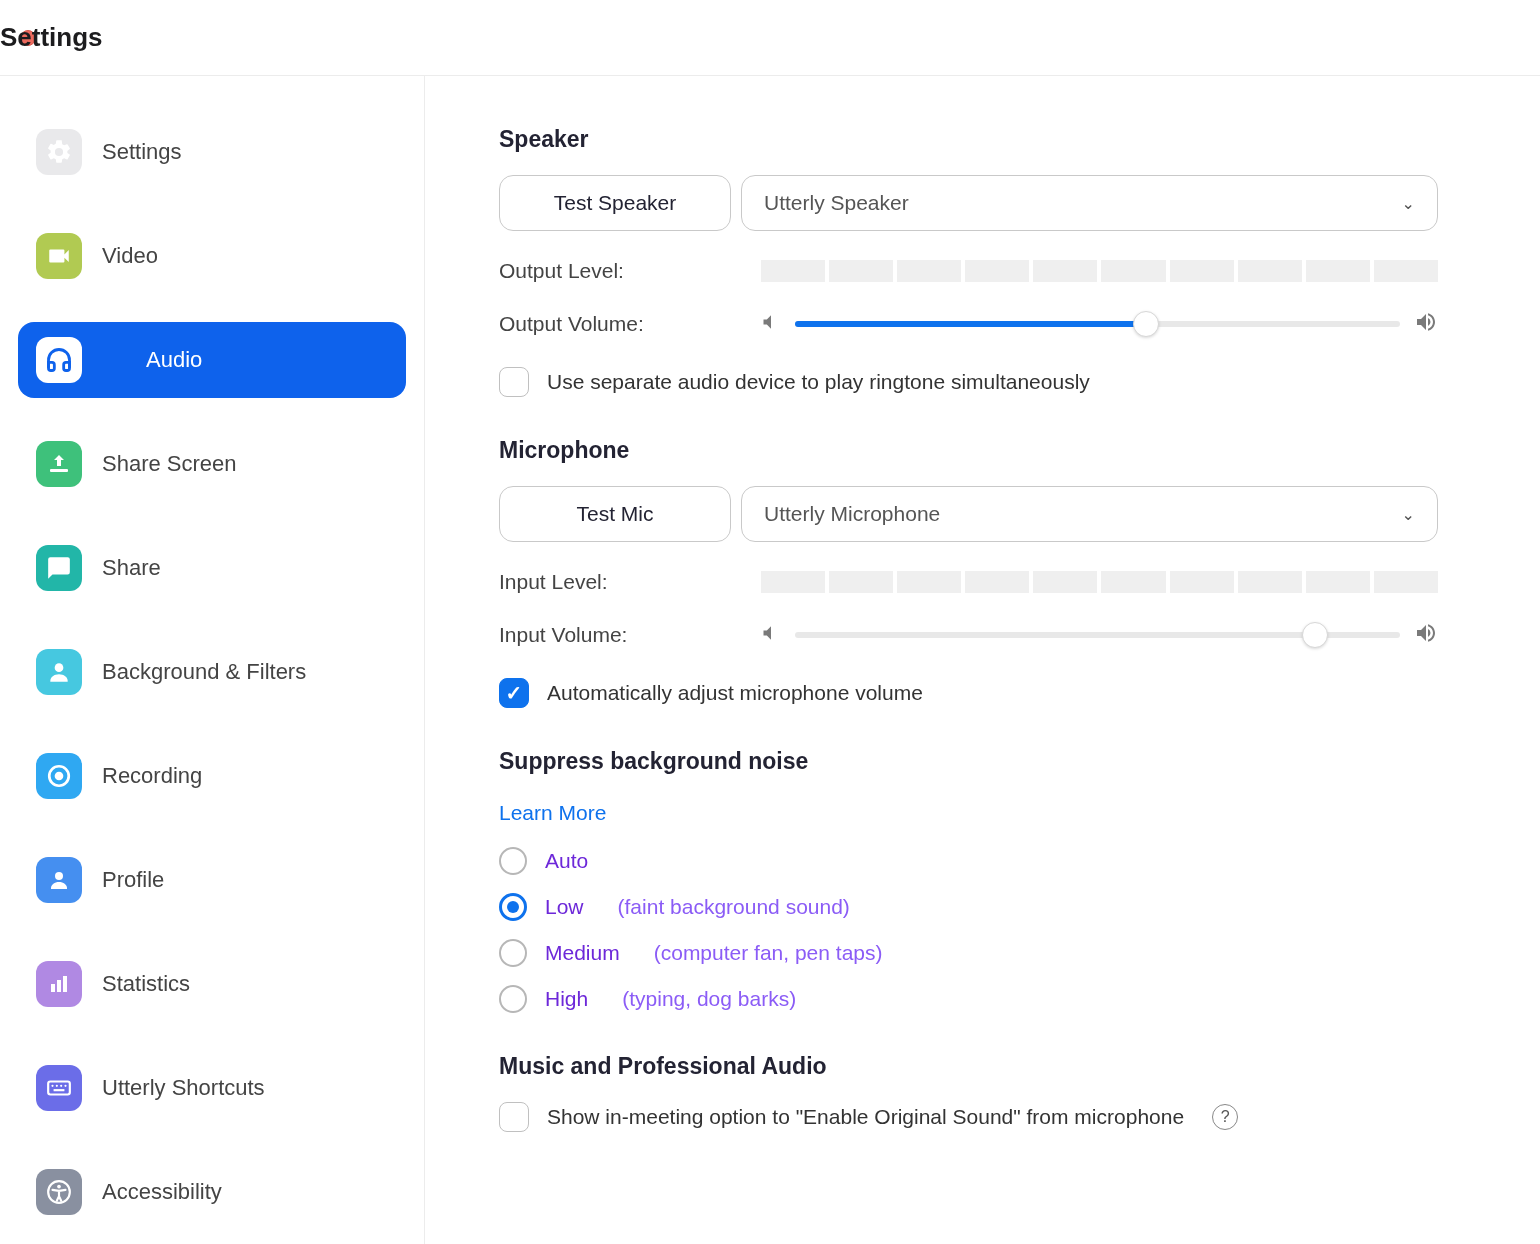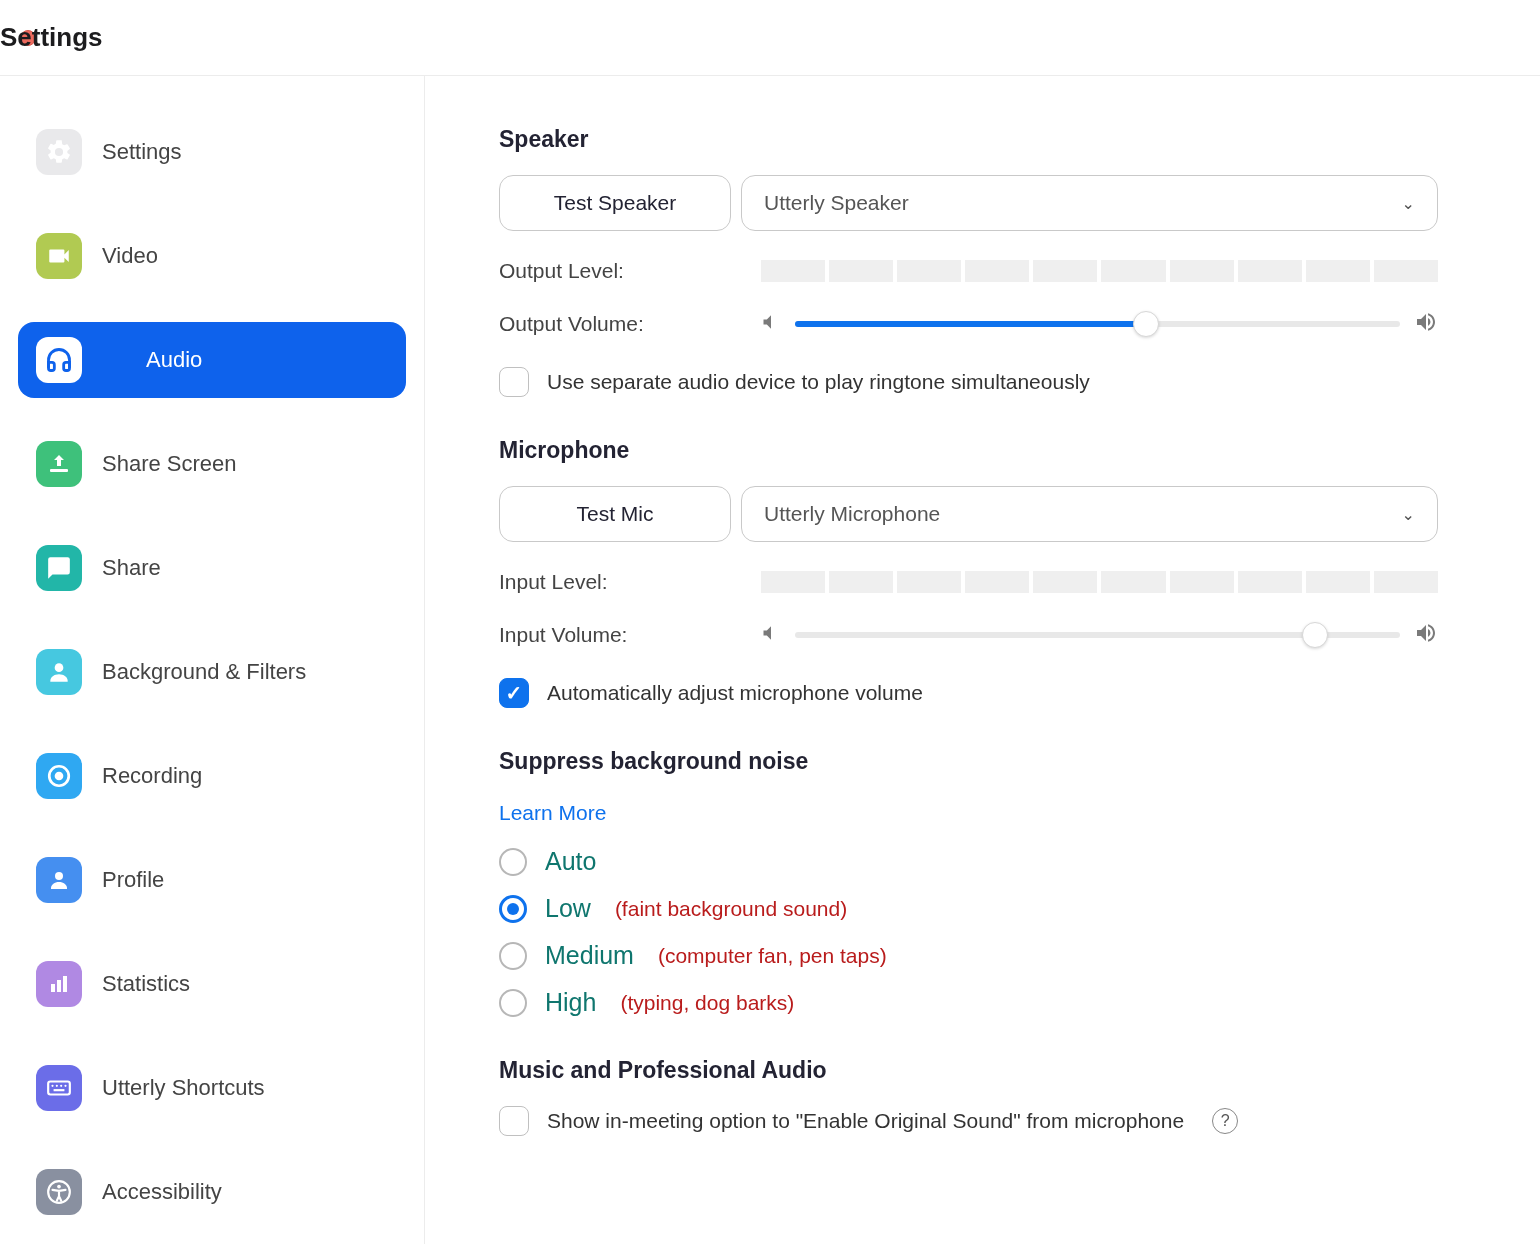--- a/index.html
+++ b/index.html
@@ -137,22 +137,22 @@
   .subsection-row { display:flex; align-items:baseline; gap:26px; margin-bottom:22px;flex-direction:column;}
   .link { color:#0e72ed; font-size:21px; cursor:pointer;}
   .radio-row { display:flex; align-items:center; gap:18px; margin-bottom:18px;}
   .radio {
     width: 28px; height: 28px; border-radius:50%;
     border: 2px solid #b7b7b7; cursor:pointer; flex-shrink:0;
     display:flex; align-items:center; justify-content:center;
   }
   .radio.selected { border-color:#0e72ed; border-width:3px;}
   .radio.selected::after{content:""; width:12px;height:12px;border-radius:50%;background:#0e72ed;}
-  .radio-label { font-size:25px; color:#0f766e;}
-  .radio-hint { font-size:21px; color:#b91c1c; margin-left:6px;}
+  .radio-label { font-size:21px; color:#6d28d9;}
+  .radio-hint { font-size:21px; color:#8b5cf6; margin-left:16px;}
   .qmark {
     width:26px;height:26px;border-radius:50%;border:1.5px solid #888;
     display:inline-flex;align-items:center;justify-content:center;
     font-size:16px;color:#555;margin-left:10px;cursor:pointer;
   }
 </style>
 </head>
 <body>
 
 <div class="titlebar">

